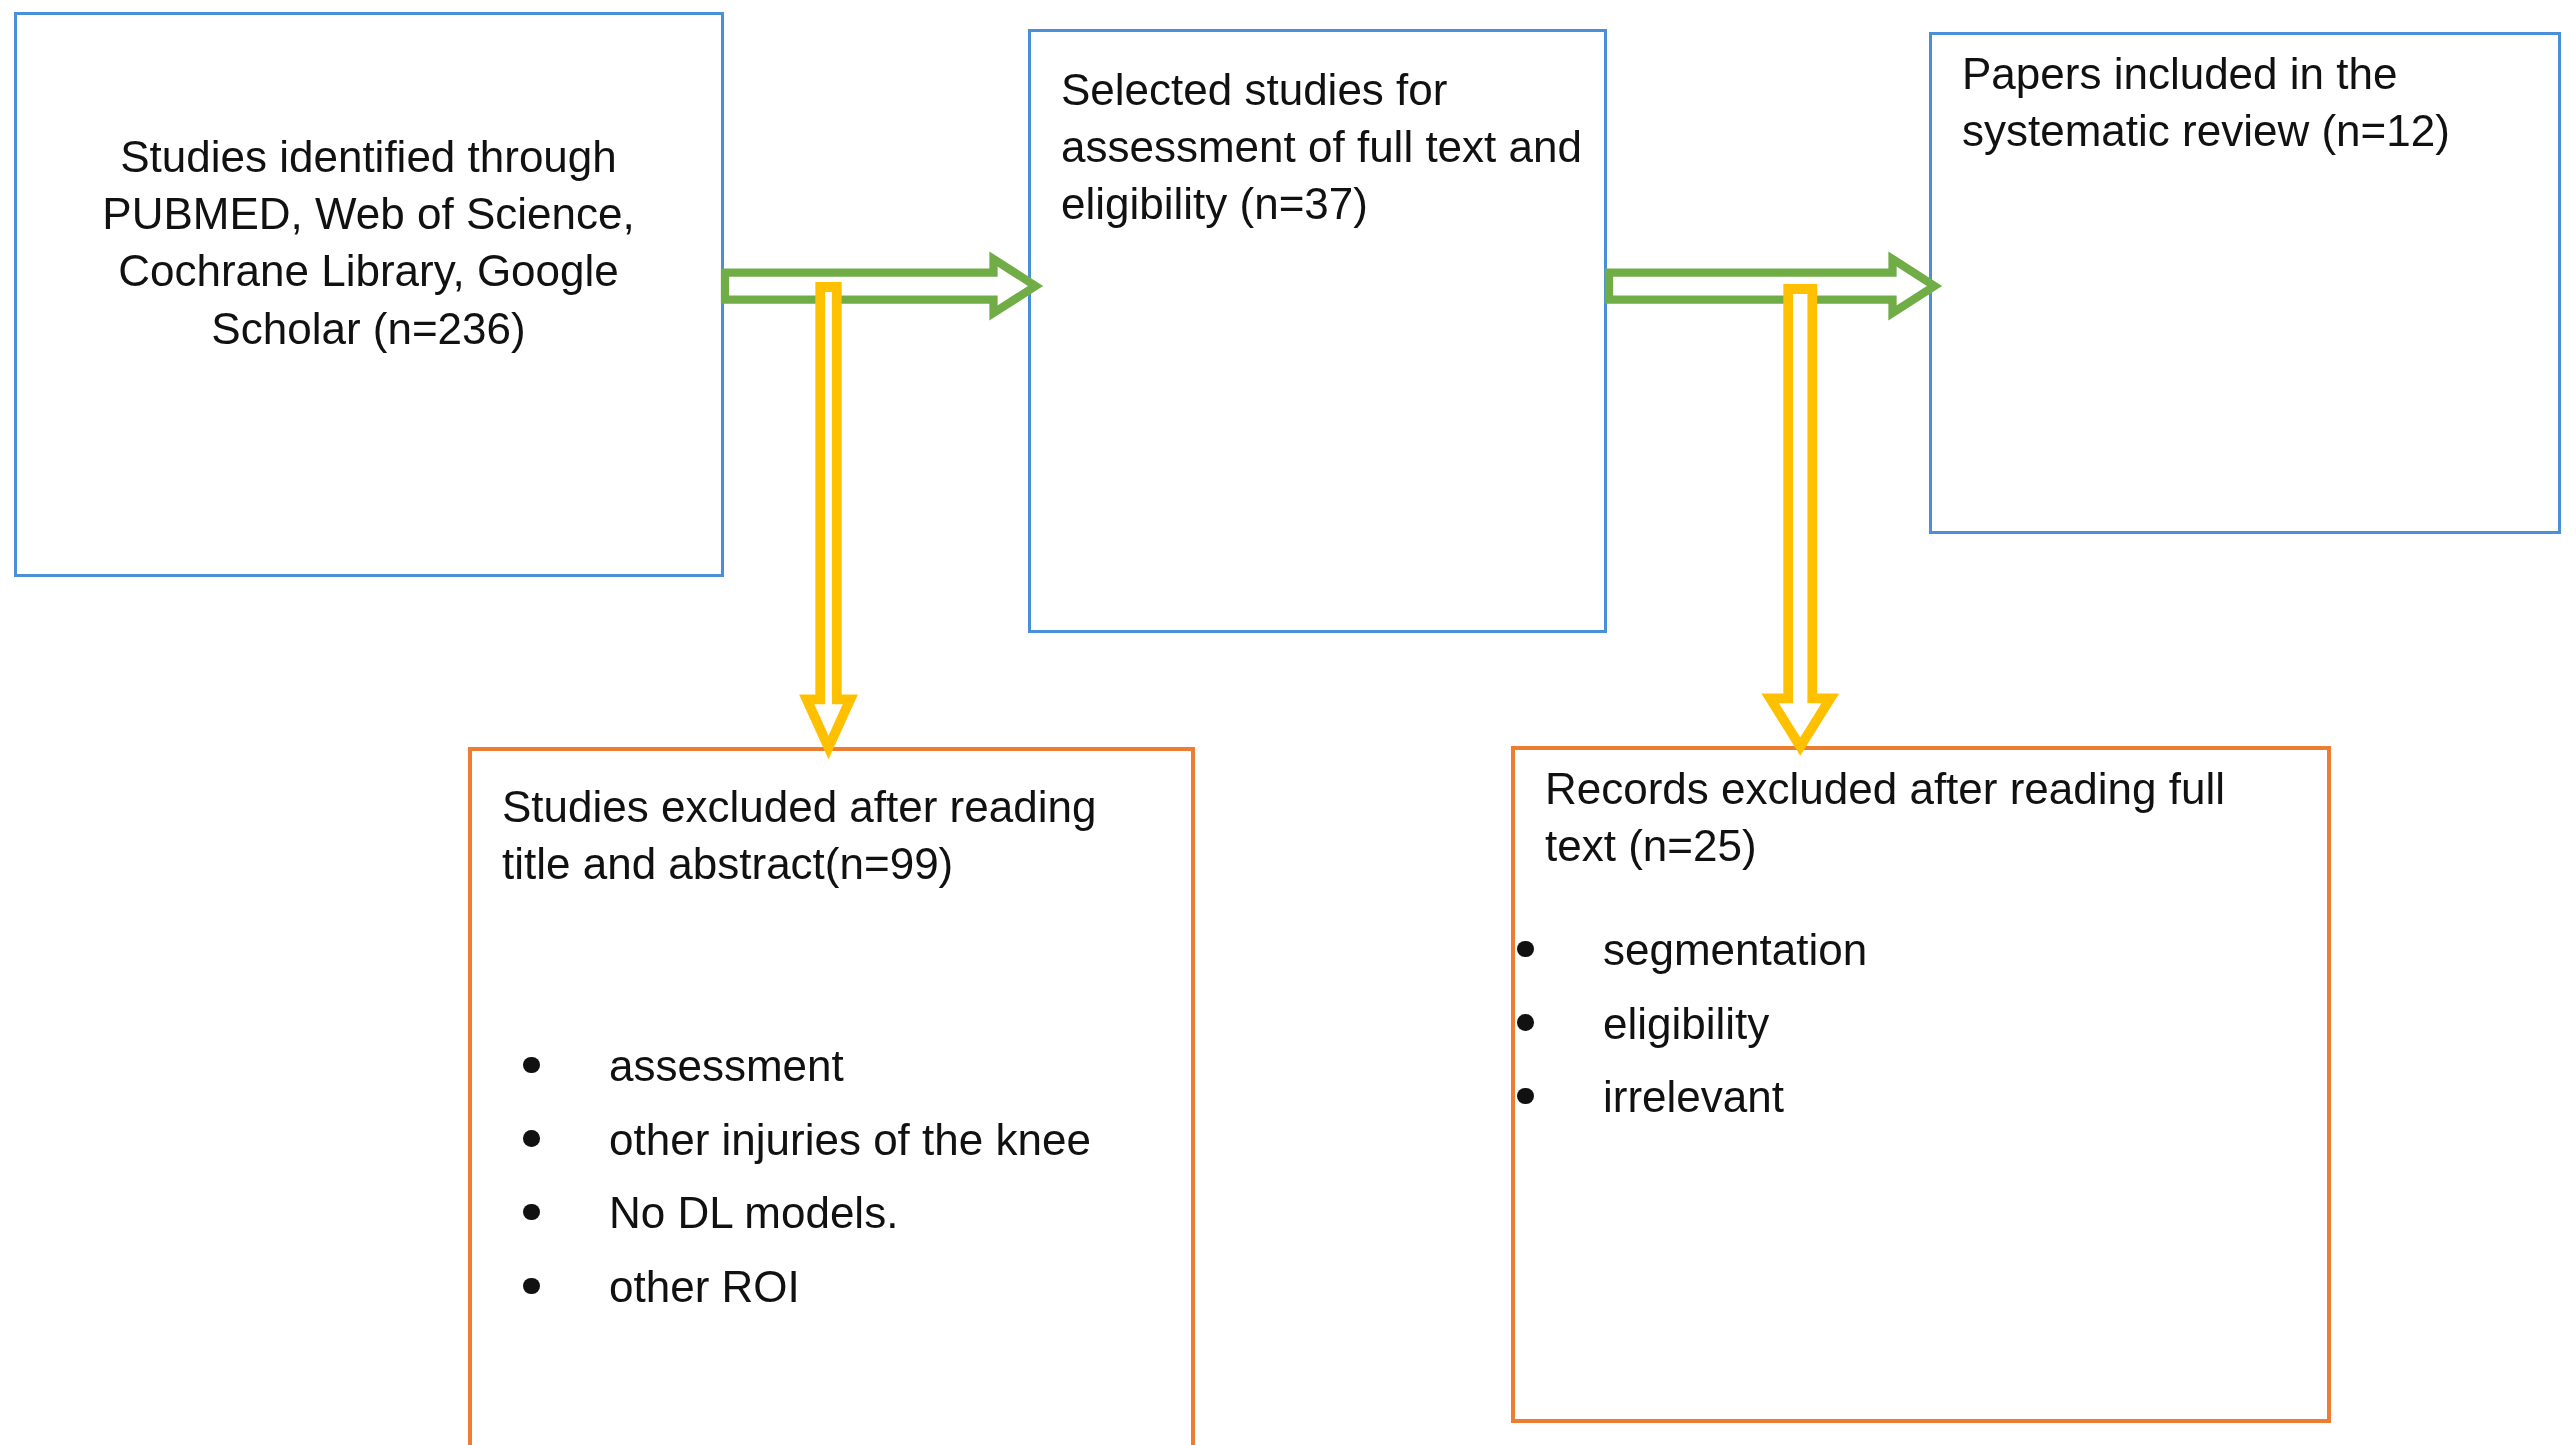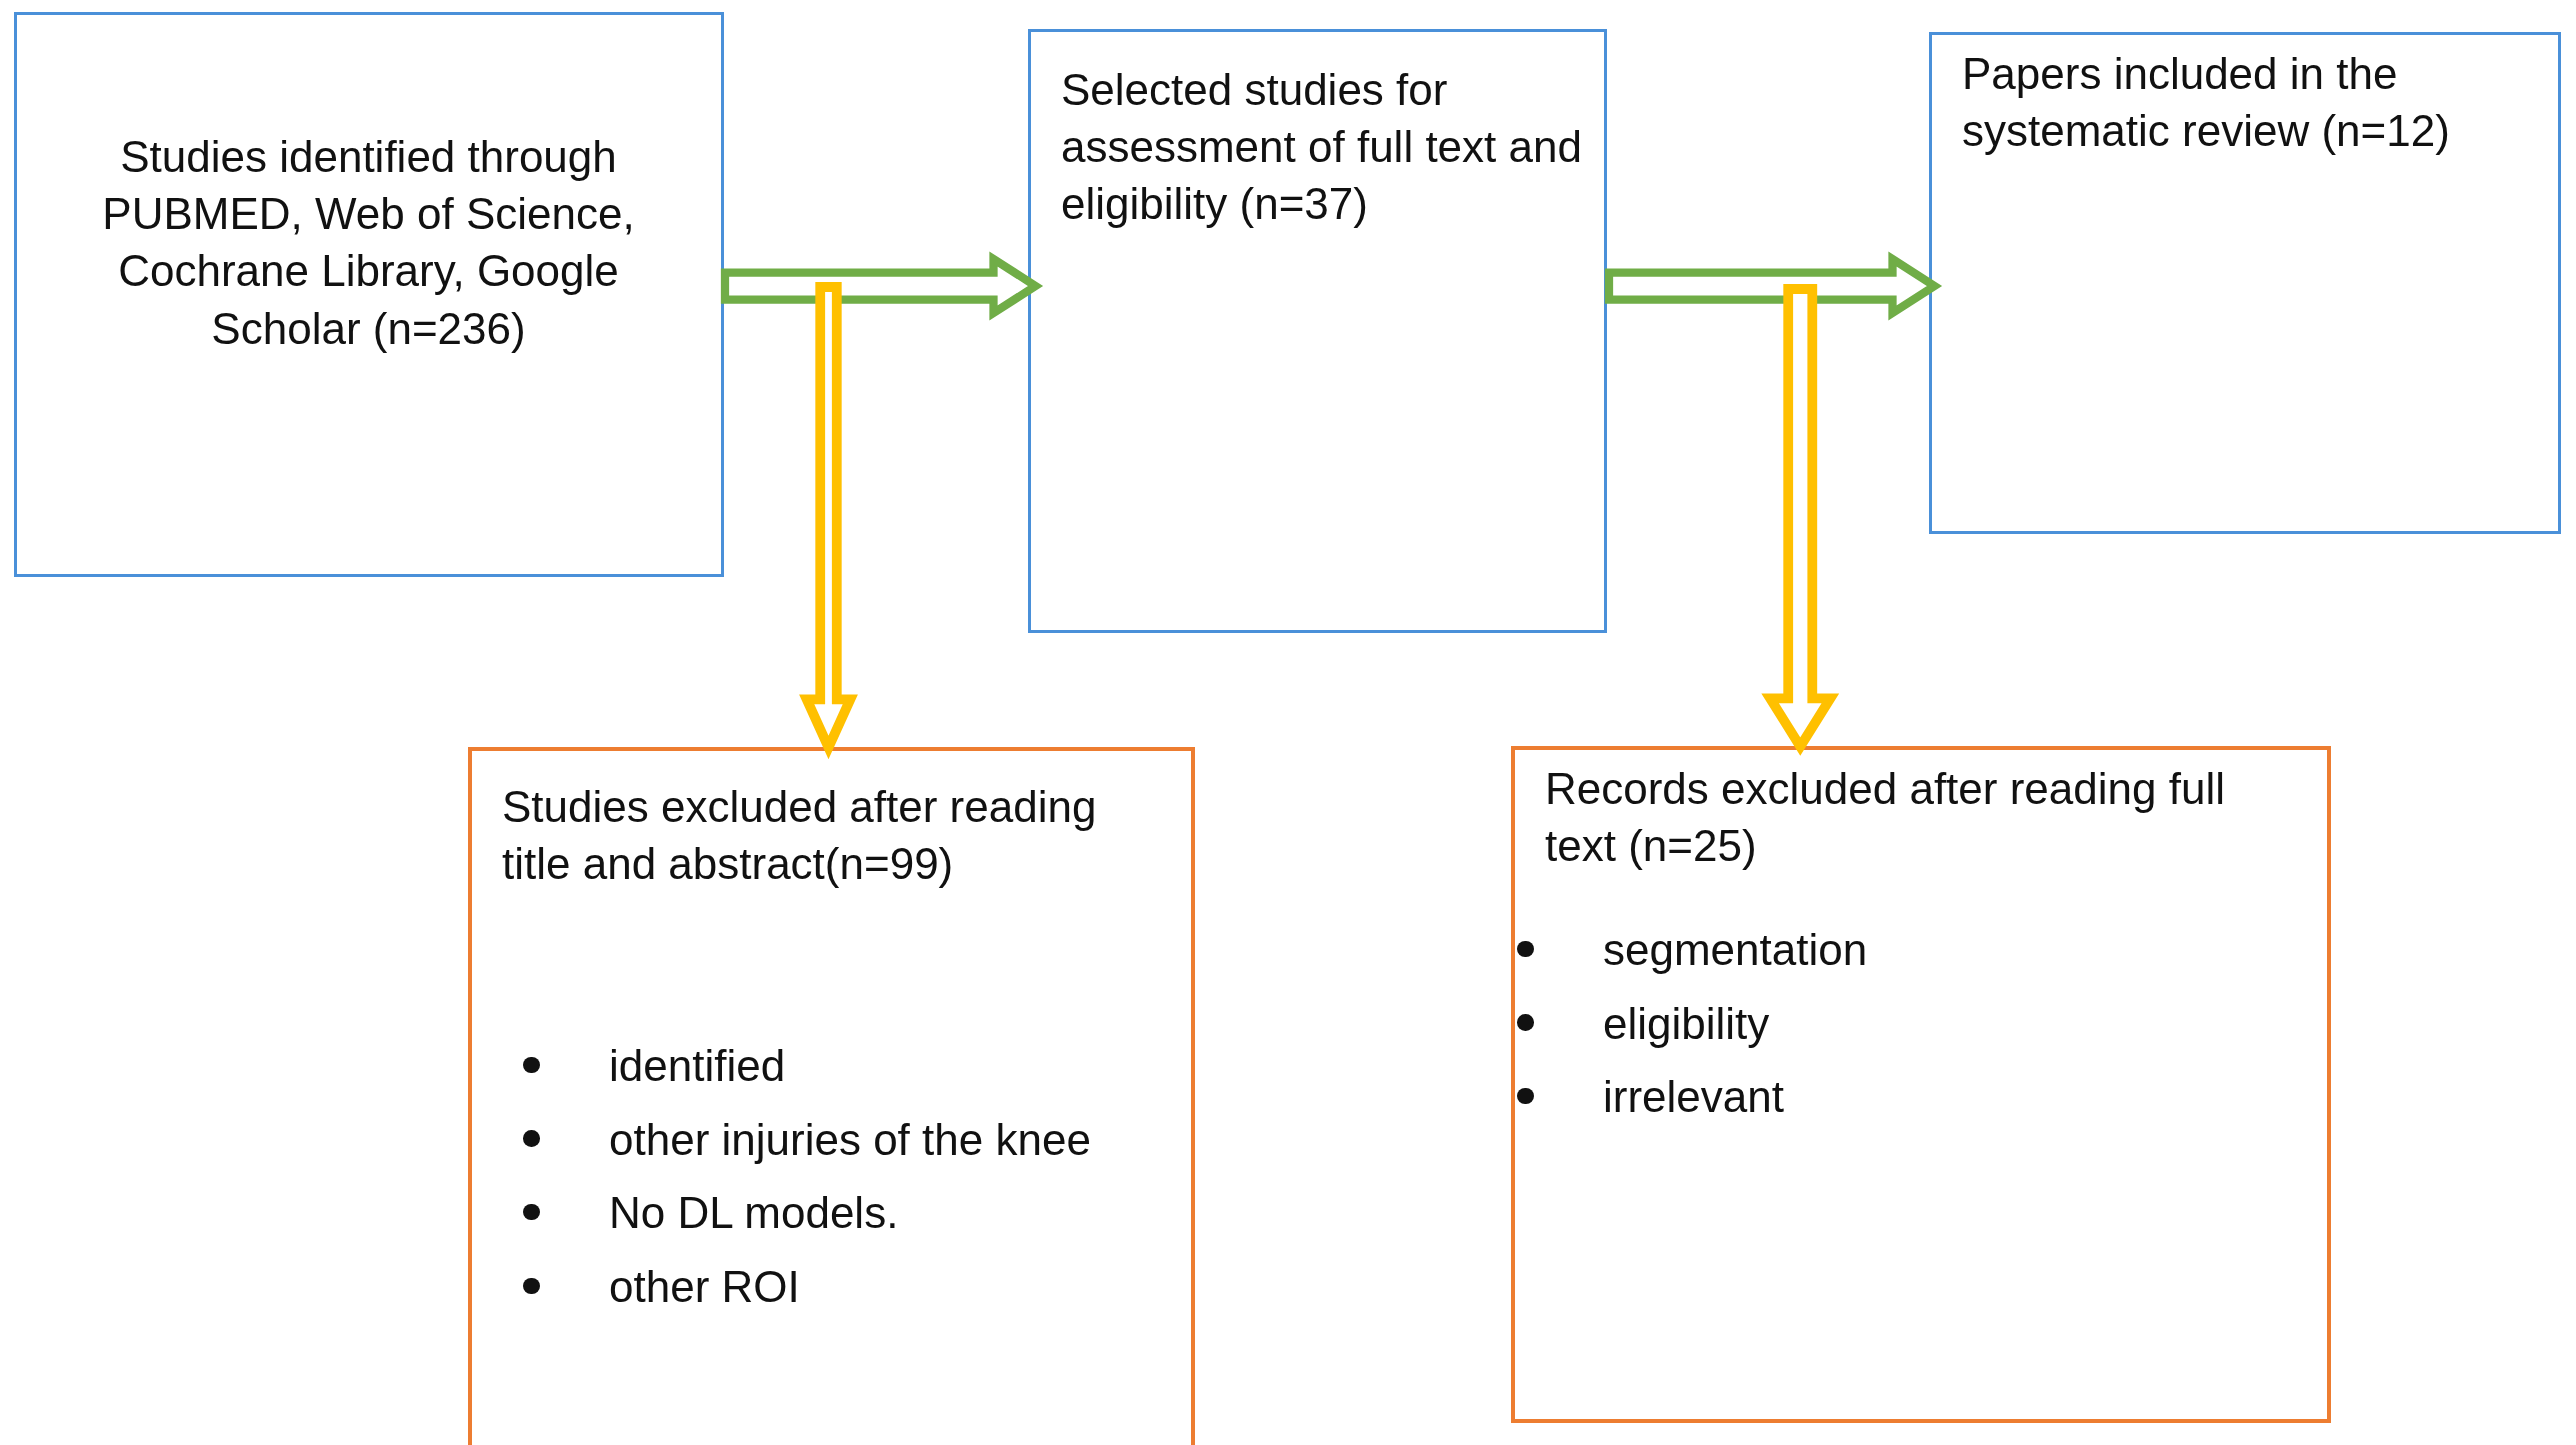--- a/index.html
+++ b/index.html
@@ -89,21 +89,21 @@
 
   <div class="node blue" style="left:1929px; top:32px; width:632px; height:502px;">
     <div class="node-text leftal" style="top:10px; padding-right:22px;">Papers included in the systematic review (n=12)</div>
   </div>
 
   <div class="node orange" style="left:468px; top:747px; width:727px; height:742px;">
     <div class="node-text leftal" style="top:27px; padding-right:30px;">Studies excluded after reading title and abstract(n=99)</div>
     <ul class="bullets" style="top:286px; padding-left:105px; padding-right:22.6px;">
       <li>
         <span class="dot"></span>
-        <span>identified</span>
+        <span>assessment</span>
       </li>
       <li>
         <span class="dot"></span>
         <span>other injuries of the knee</span>
       </li>
       <li>
         <span class="dot"></span>
         <span>No DL models.</span>
       </li>
       <li>

